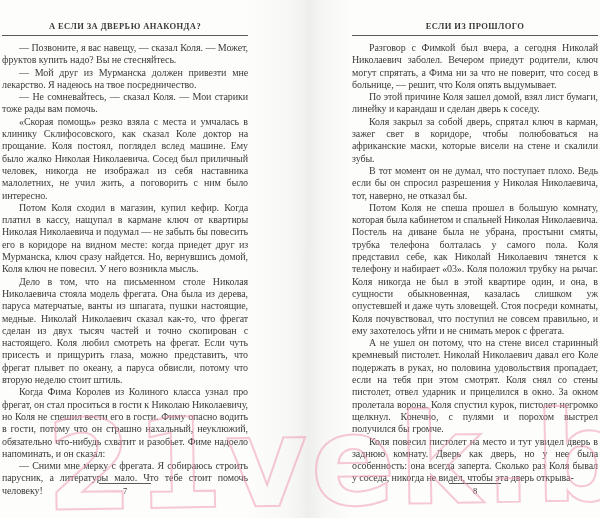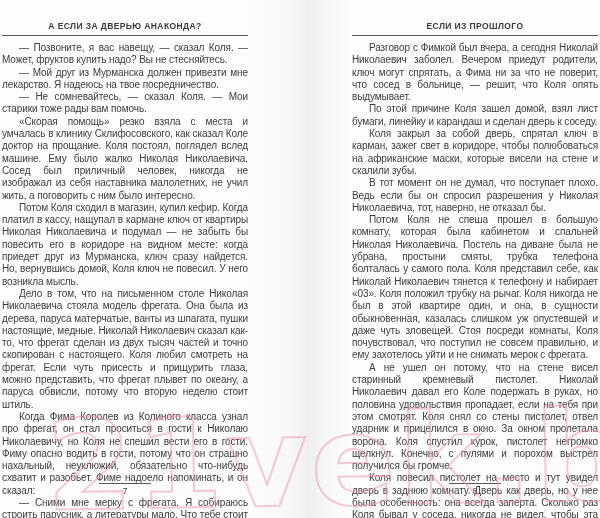--- a/index.html
+++ b/index.html
@@ -10,20 +10,21 @@
     background: #fdfdfc;
     overflow: hidden;
     font-family: "Liberation Sans", sans-serif;
     color: #3d3d3d;
   }
   .page {
     position: absolute;
     top: 0;
     width: 300px;
     height: 396px;
+    font-family: Liberation Serif, serif;
   }
   .page-left  { left: 0; }
   .page-right { left: 300px; }
   .content {
     position: absolute;
     top: 21px;
     width: 246px;
   }
   .page-left  .content { left: 2px; }
   .page-right .content { left: 52px; }

